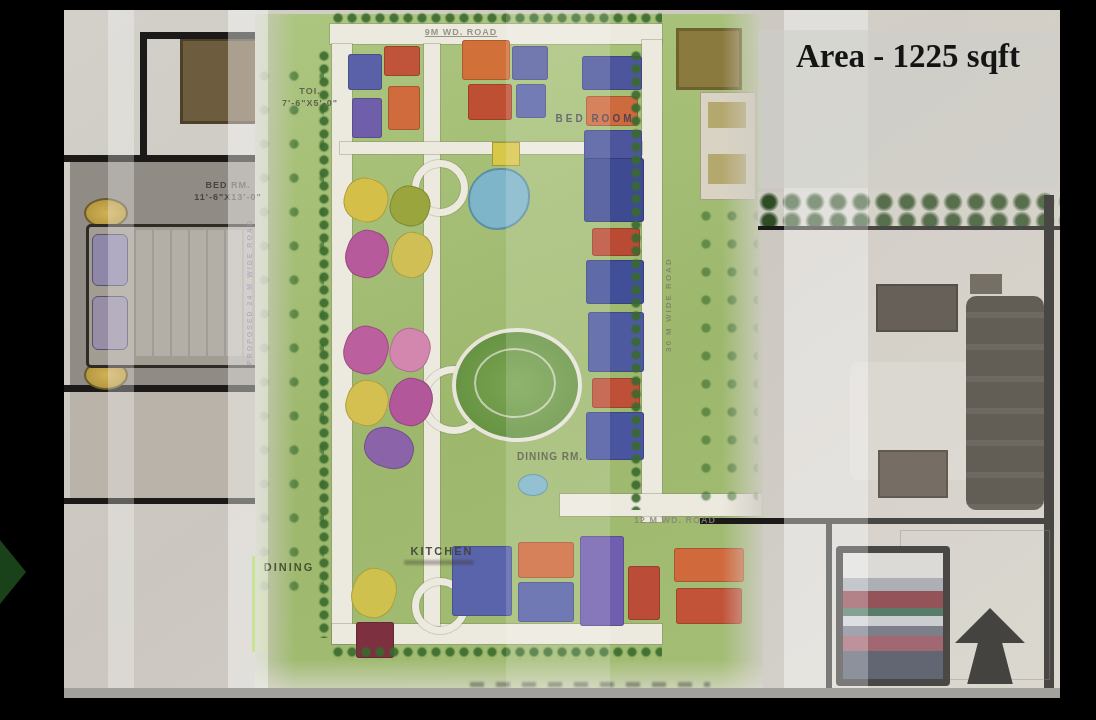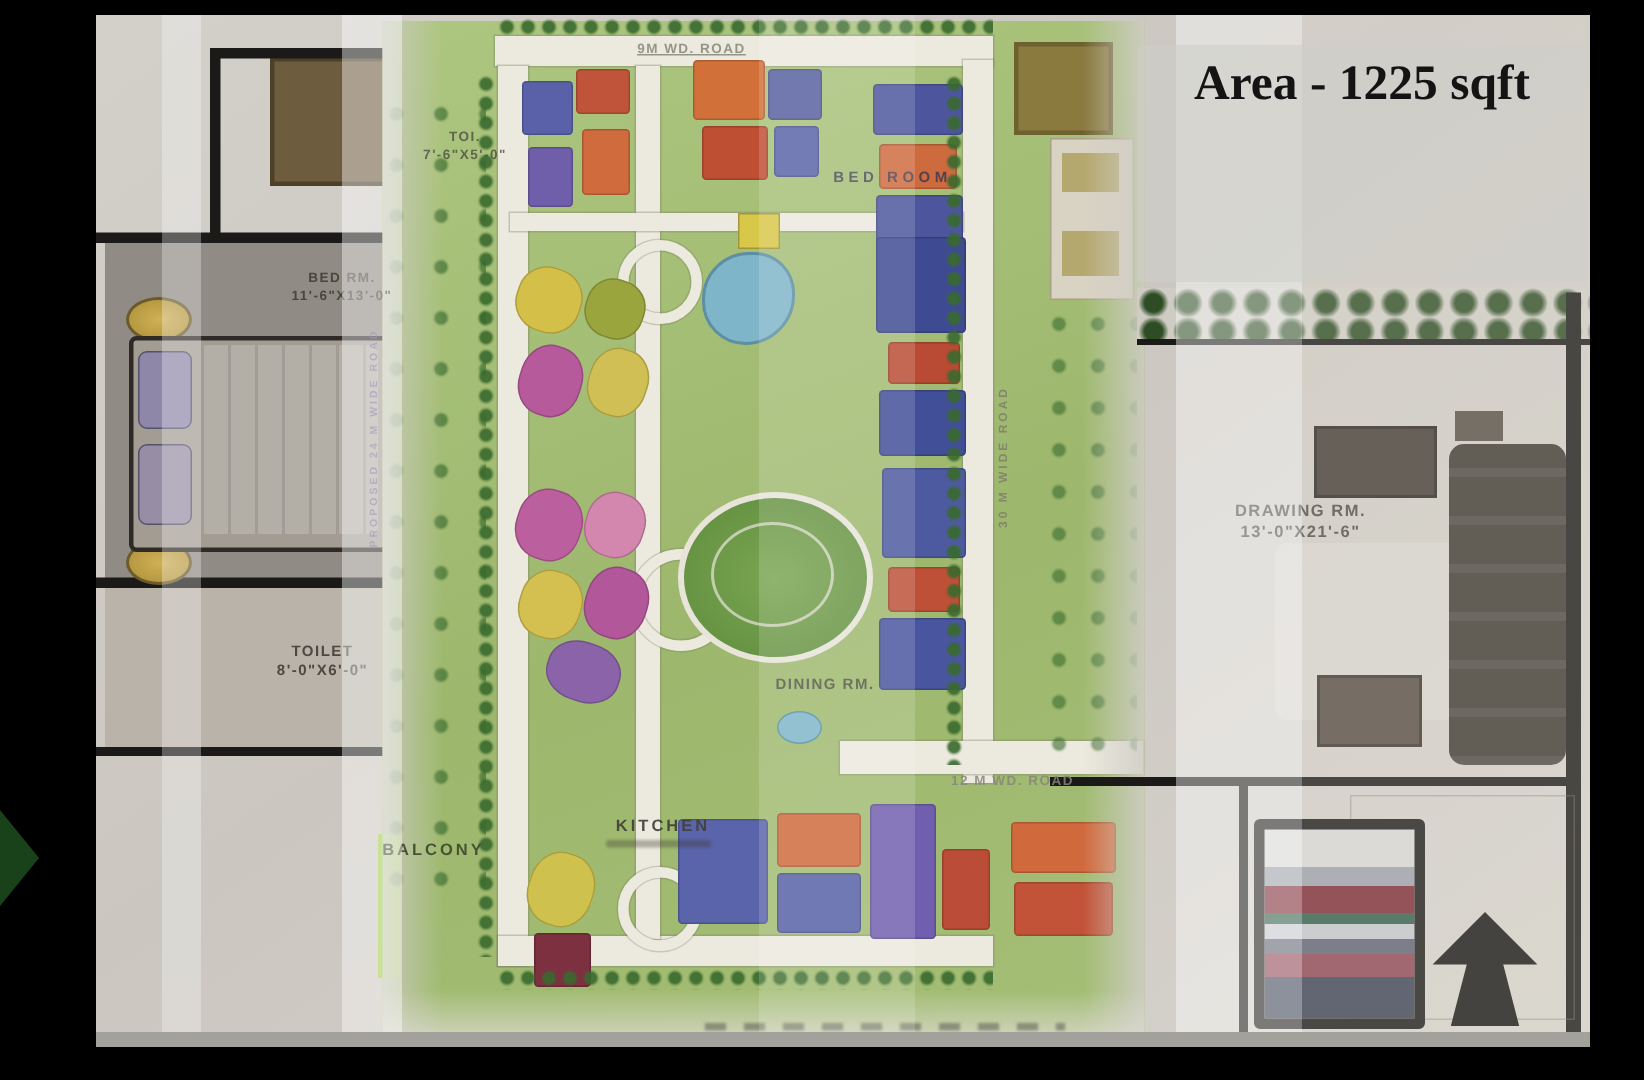--- a/index.html
+++ b/index.html
@@ -180,44 +180,36 @@
   <div class="abs wall" style="left:826px;top:524px;width:6px;height:176px;z-index:20;"></div>
   <div class="abs" style="left:900px;top:530px;width:148px;height:148px;border:1px solid rgba(120,115,105,.4);z-index:20;"></div>
   <div class="abs" style="left:836px;top:546px;width:100px;height:126px;border:7px solid #1c1b19;border-radius:4px;z-index:21;
        background:linear-gradient(180deg,#d8d7d4 0%,#d8d7d4 20%,#9aa0a8 20%,#9aa0a8 30%,#7c2834 30%,#7c2834 44%,#2f5e48 44%,#2f5e48 50%,#c3c6cb 50%,#c3c6cb 58%,#5d6172 58%,#5d6172 66%,#8d4452 66%,#8d4452 78%,#3c4254 78%,#3c4254 100%);"></div>
   <div class="abs arrow" style="left:952px;top:608px;width:76px;height:76px;z-index:21;"></div>
 
   <div class="abs rlabel" style="left:168px;top:180px;width:120px;font-size:9px;z-index:30;">
     <span>BED RM.</span>
     <span>11'-6"X13'-0"</span>
   </div>
-  <div class="abs rlabel" style="left:150px;top:428px;width:130px;font-size:10px;z-index:30;">
-    <span>TOILET</span>
-    <span>8'-0"X6'-0"</span>
-  </div>
   <div class="abs rlabel" style="left:268px;top:86px;width:84px;font-size:9px;opacity:.72;z-index:30;">
     <span>TOI.</span>
     <span>7'-6"X5'-0"</span>
   </div>
   <div class="abs rlabel" style="left:505px;top:112px;width:180px;font-size:10px;letter-spacing:3px;color:#3d3c52;opacity:.85;z-index:30;text-align:center;">
     <span>BED ROOM</span>
   </div>
   <div class="abs rlabel" style="left:490px;top:450px;width:120px;font-size:10px;opacity:.8;z-index:30;">
     <span>DINING RM.</span>
   </div>
   <div class="abs rlabel" style="left:392px;top:544px;width:100px;font-size:11px;letter-spacing:2px;z-index:30;">
     <span>KITCHEN</span>
   </div>
   <div class="abs blurbar" style="left:404px;top:560px;width:70px;height:5px;z-index:30;"></div>
   <div class="abs rlabel" style="left:246px;top:560px;width:86px;font-size:11px;letter-spacing:2px;color:#3f4a2e;z-index:30;">
-    <span>BALCONY</span>
-  </div>
-  <div class="abs rlabel" style="left:792px;top:334px;width:150px;font-size:11px;z-index:30;">
-    <span>DRAWING RM.</span>
-    <span>13'-0"X21'-6"</span>
+    <span>DINING</span>
   </div>
 
   <div class="abs roadlabel" style="left:396px;top:27px;width:130px;z-index:30;text-decoration:underline;">9M WD. ROAD</div>
   <div class="abs roadlabel" style="left:600px;top:499px;width:150px;z-index:30;margin-top:16px;">12 M WD. ROAD</div>
   <div class="abs vlabel" style="left:664px;top:222px;height:130px;color:#7d7c6a;z-index:30;">30 M WIDE ROAD</div>
   <div class="abs vlabel" style="left:246px;top:205px;height:160px;font-size:7px;color:rgba(90,80,140,.75);z-index:30;">PROPOSED 24 M WIDE ROAD</div>
 
   <div class="abs band" style="left:108px;width:26px;background:rgba(255,255,255,.30);"></div>
   <div class="abs band" style="left:228px;width:40px;background:rgba(255,255,255,.42);"></div>
   <div class="abs band" style="left:506px;width:104px;background:rgba(255,255,255,.16);"></div>

